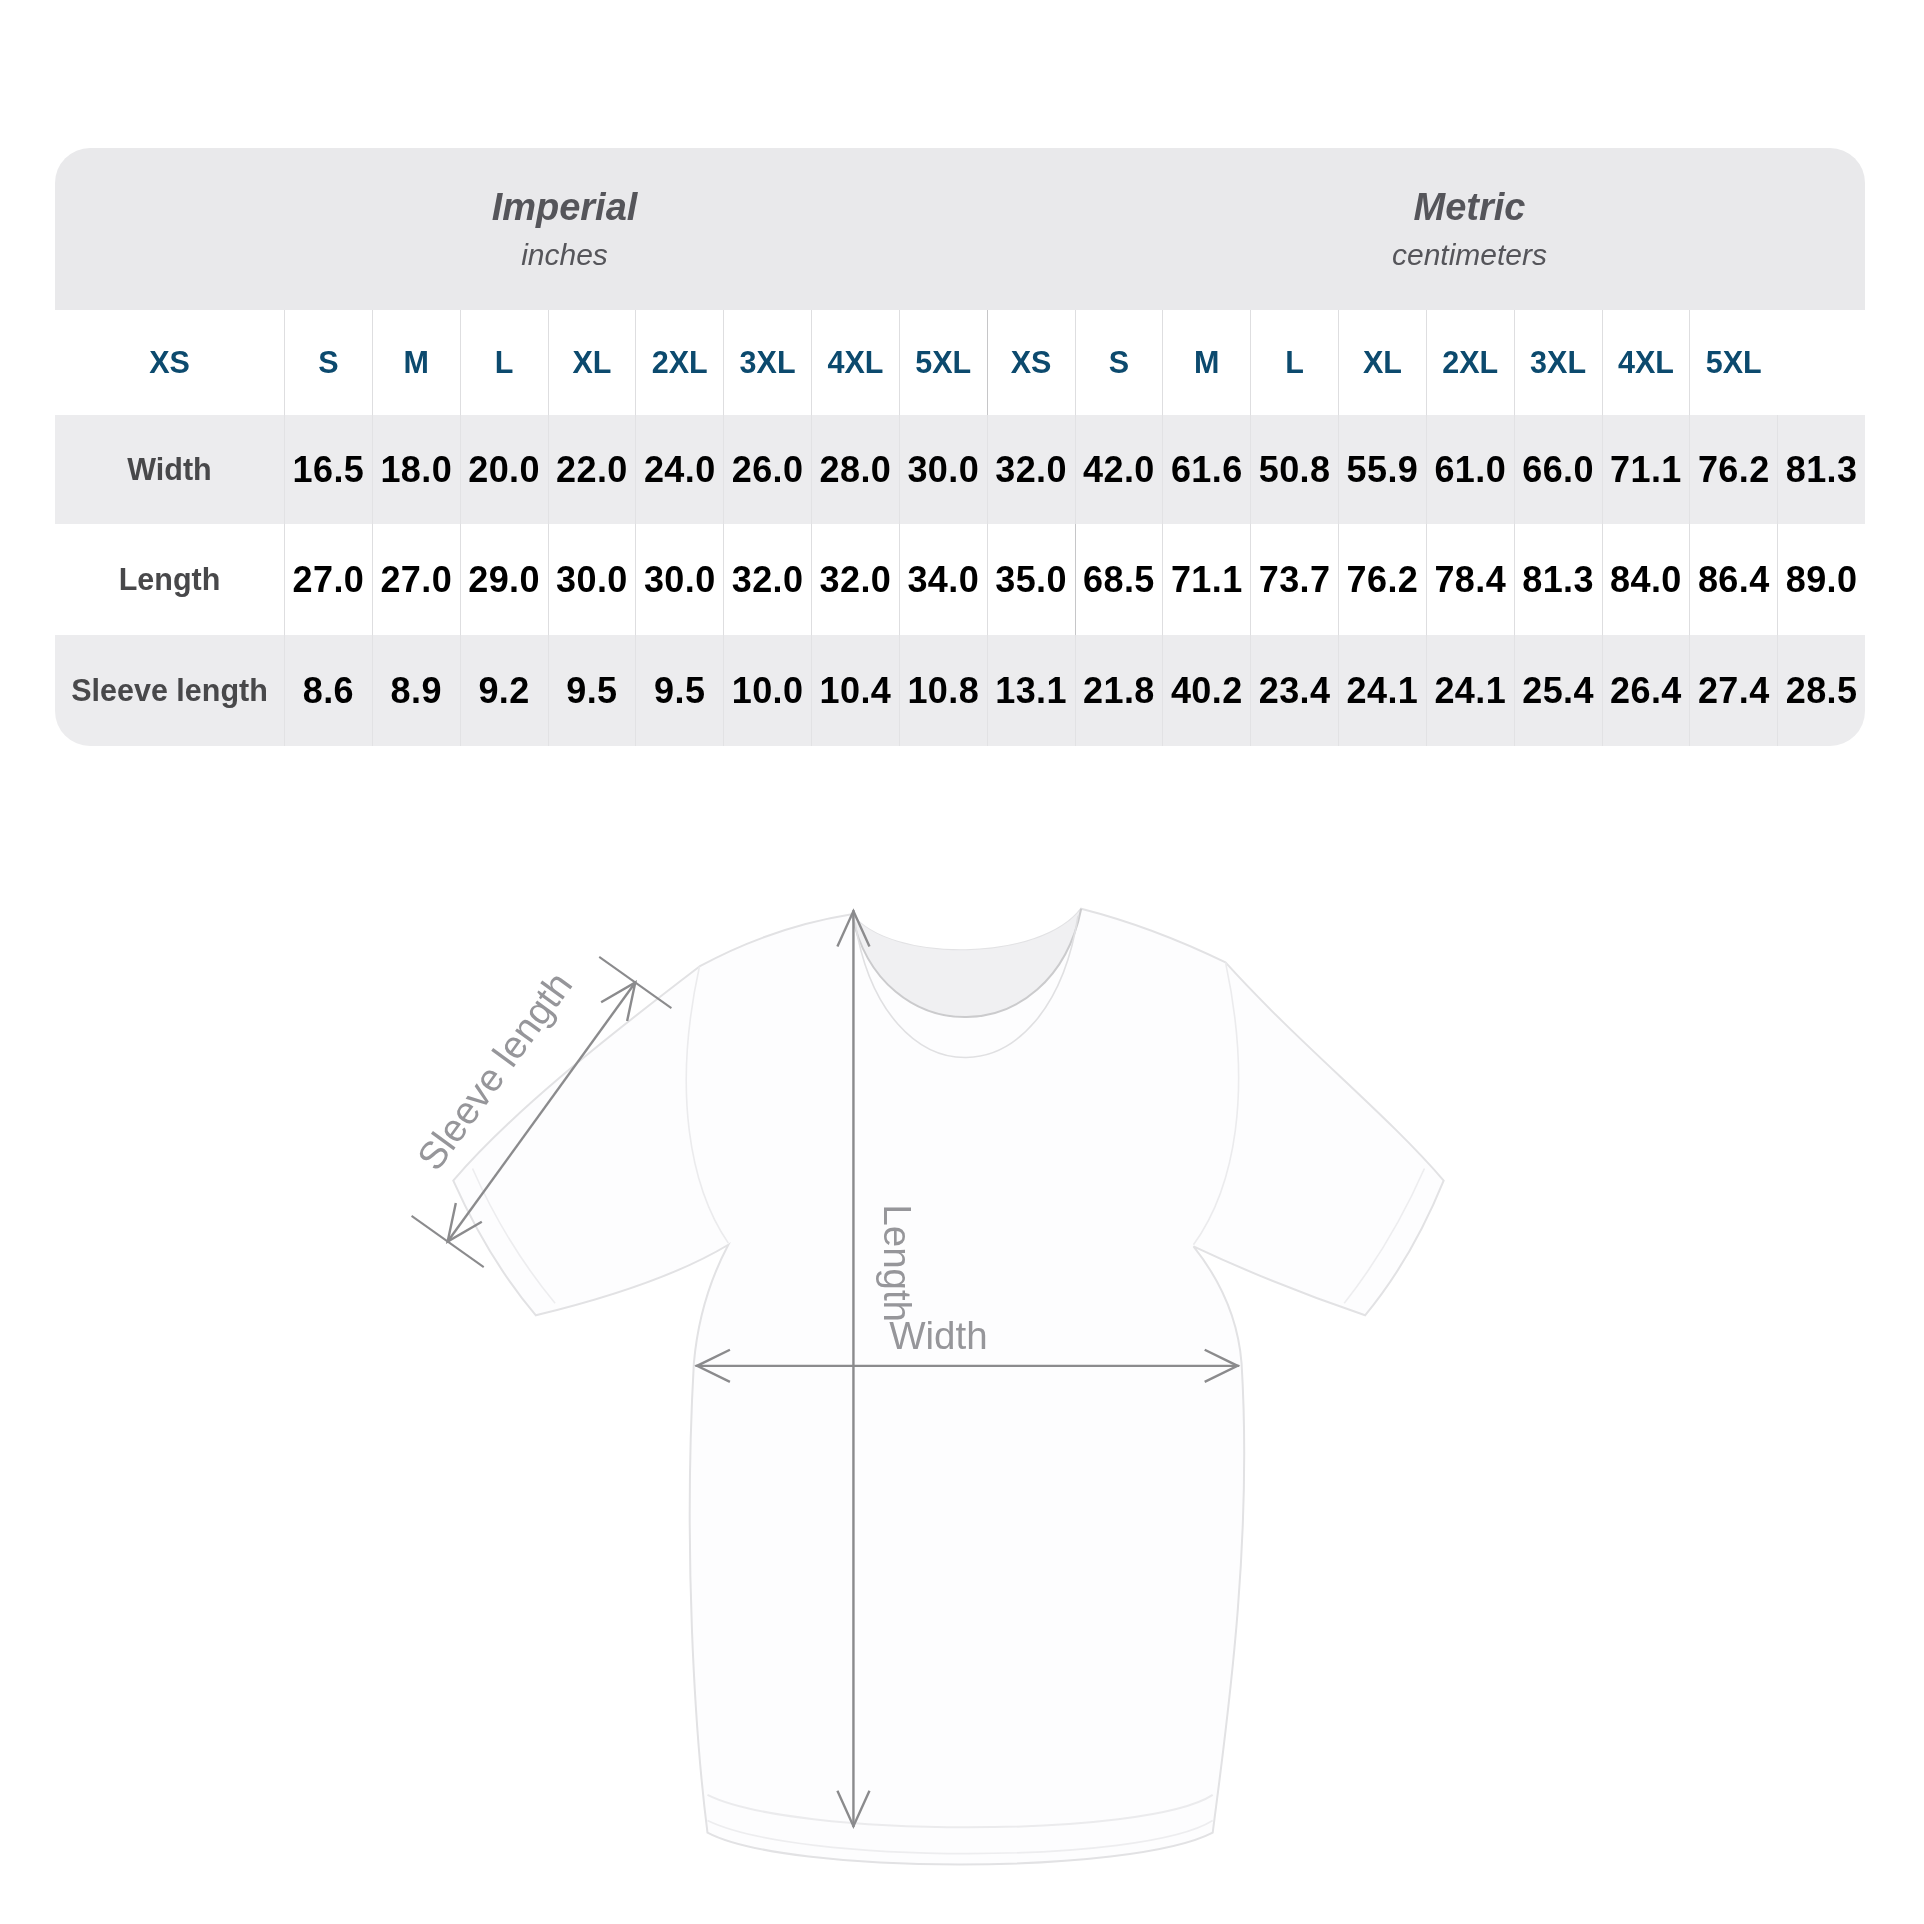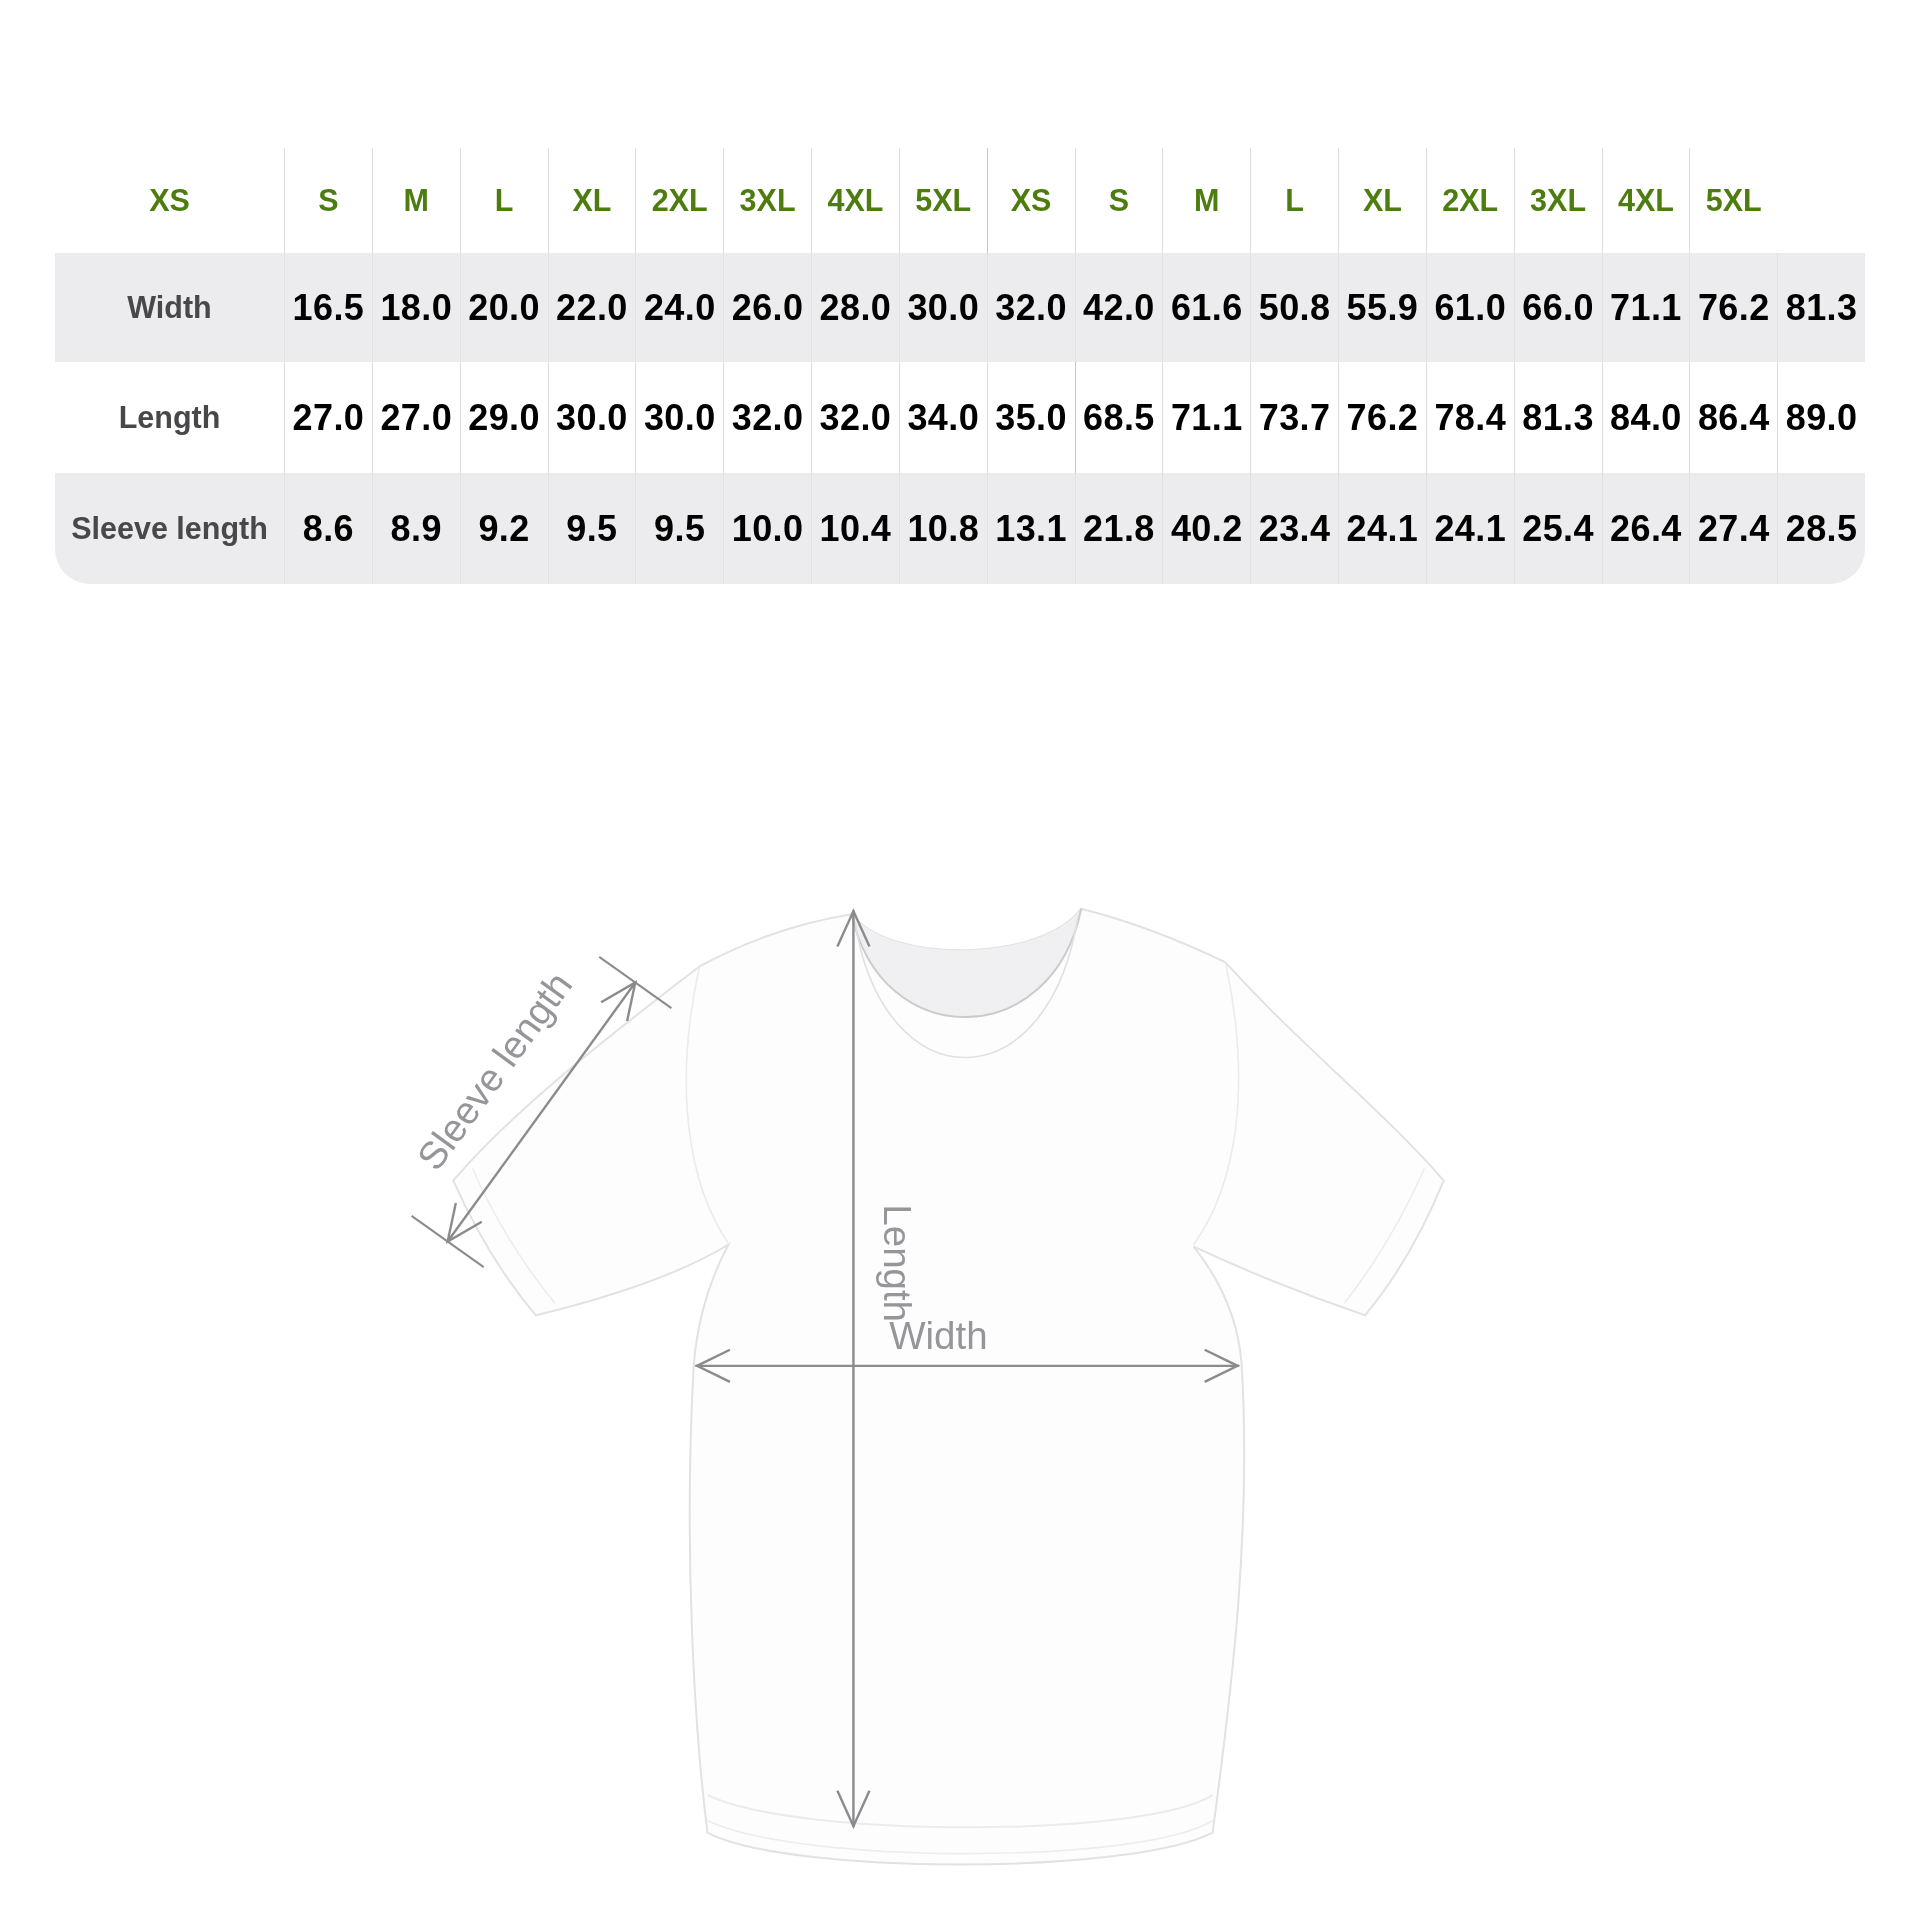--- a/index.html
+++ b/index.html
@@ -28,34 +28,44 @@
   .trow.gray{background:#ececee;}
   .h-size{height:105px;}
   .h-width{height:109px;}
   .h-length{height:111px;}
   .h-sleeve{height:111px;}
   .c{display:flex;align-items:center;justify-content:center;min-width:0;}
   .trow .c + .c{border-left:1.6px solid #dedee0;}
   .trow.gray .c + .c{border-left-color:#e2e2e4;}
   .trow .c.mstart{border-left-color:#c6c6c8;}
   .lab{font-weight:700;font-size:30.5px;color:#48484a;}
-  .szh{font-weight:700;font-size:30.5px;color:#4d7c0f;}
+  .szh{font-weight:700;font-size:30.5px;color:#0c4a6e;}
   .num{font-weight:700;font-size:36px;color:#000000;letter-spacing:0.4px;}
   
   .diagram{position:absolute;left:345px;top:866px;width:1235px;height:1059px;}
   .dim-label{fill:#96969a;font-family:"Liberation Sans",sans-serif;font-size:48px;font-weight:500;}
 </style>
 </head>
 <body>
 
 <div class="screen">
 
 
   <div class="chart">
 
+    <div class="units">
+      <div class="unit imperial">
+        <div class="u-title">Imperial</div>
+        <div class="u-sub">inches</div>
+      </div>
+      <div class="unit metric">
+        <div class="u-title">Metric</div>
+        <div class="u-sub">centimeters</div>
+      </div>
+    </div>
 
     <div class="trow white h-size">
       <div class="c szh">XS</div>
       <div class="c szh">S</div>
       <div class="c szh">M</div>
       <div class="c szh">L</div>
       <div class="c szh">XL</div>
       <div class="c szh">2XL</div>
       <div class="c szh">3XL</div>
       <div class="c szh">4XL</div>

